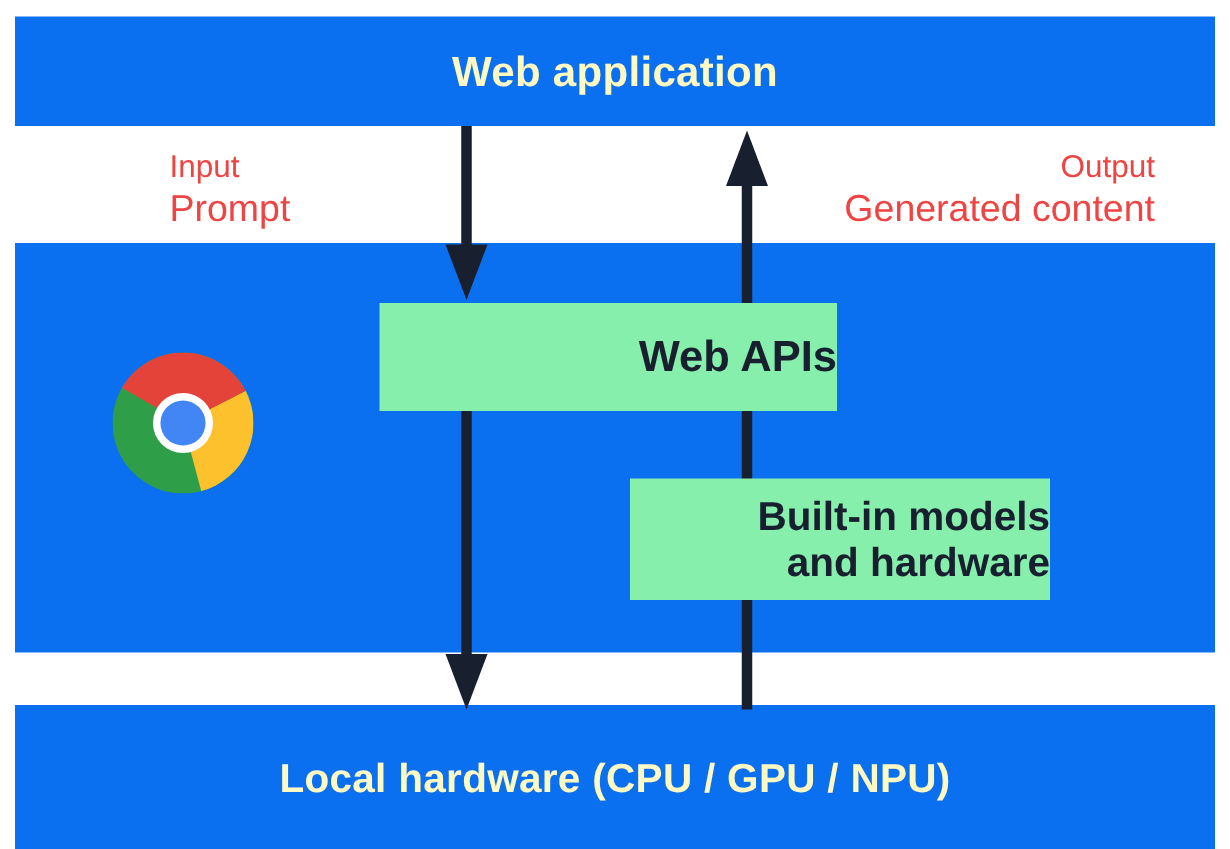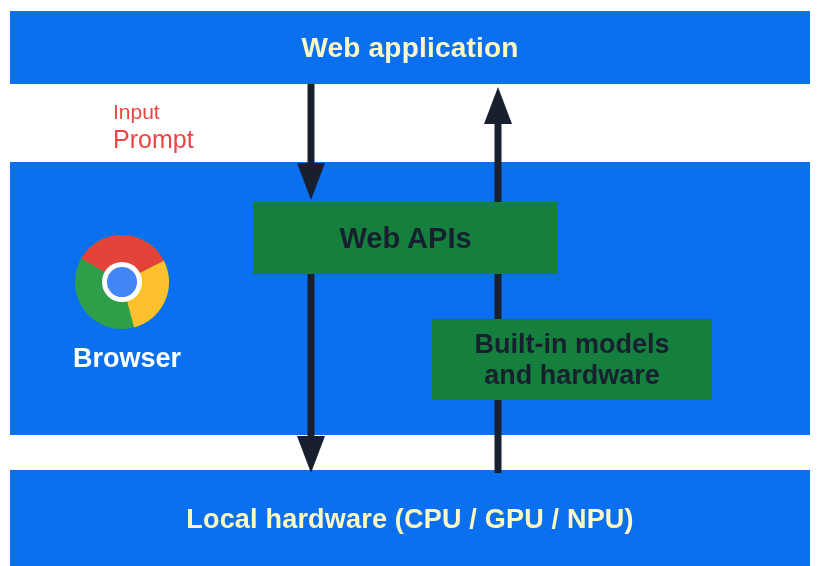--- a/index.html
+++ b/index.html
@@ -37,37 +37,37 @@
   #arrow-layer {
     position: absolute;
     left: 0; top: 0;
     width: 820px; height: 566px;
     z-index: 1;
     pointer-events: none;
   }
 
   .flow-box {
     position: absolute;
-    background: #15803d;
+    background: #86efac;
     z-index: 2;
     display: flex;
     flex-direction: column;
-    align-items: center;
+    align-items: flex-end;
     justify-content: center;
     color: #18202F;
     font-weight: bold;
     text-align: center;
   }
   #web-apis-box {
     left: 253px; top: 202px;
     width: 305px; height: 72px;
     font-size: 29px;
   }
   #builtin-box {
-    left: 432px; top: 319px;
+    left: 420px; top: 319px;
     width: 280px; height: 81px;
     font-size: 27px;
     line-height: 31px;
   }
 
   .io-label {
     position: absolute;
     top: 99px;
     z-index: 3;
     color: #ef4444;
@@ -125,31 +125,34 @@
     <g fill="#18202F">
       <rect x="494.5" y="120" width="7" height="353"></rect>
       <polygon points="484,124 512,124 498,87"></polygon>
     </g>
   </svg>
 
   <div id="input-label" class="io-label">
     <span>Input</span>
     <span class="io-big">Prompt</span>
   </div>
+  <div id="output-label" class="io-label">
+    <span>Output</span>
+    <span class="io-big">Generated content</span>
+  </div>
 
   <div id="web-apis-box" class="flow-box">
     <span>Web APIs</span>
   </div>
   <div id="builtin-box" class="flow-box">
     <span>Built-in models</span>
     <span>and hardware</span>
   </div>
 
   <svg id="chrome-logo" viewBox="0 0 100 100" xmlns="http://www.w3.org/2000/svg" aria-hidden="true">
     <circle cx="50" cy="50" r="50" fill="#2E9E49"></circle>
     <path d="M50,50 L6.7,25 A50,50 0 0 1 94.55,27.3 Z" fill="#E4433A"></path>
     <path d="M50,50 L94.55,27.3 A50,50 0 0 1 62.94,98.3 Z" fill="#FCC12D"></path>
     <circle cx="50" cy="50" r="21.3" fill="#FFFFFF"></circle>
     <circle cx="50" cy="50" r="16" fill="#4285F4"></circle>
   </svg>
-  <div id="browser-label">Browser</div>
 
 </div>
 
 </body></html>

